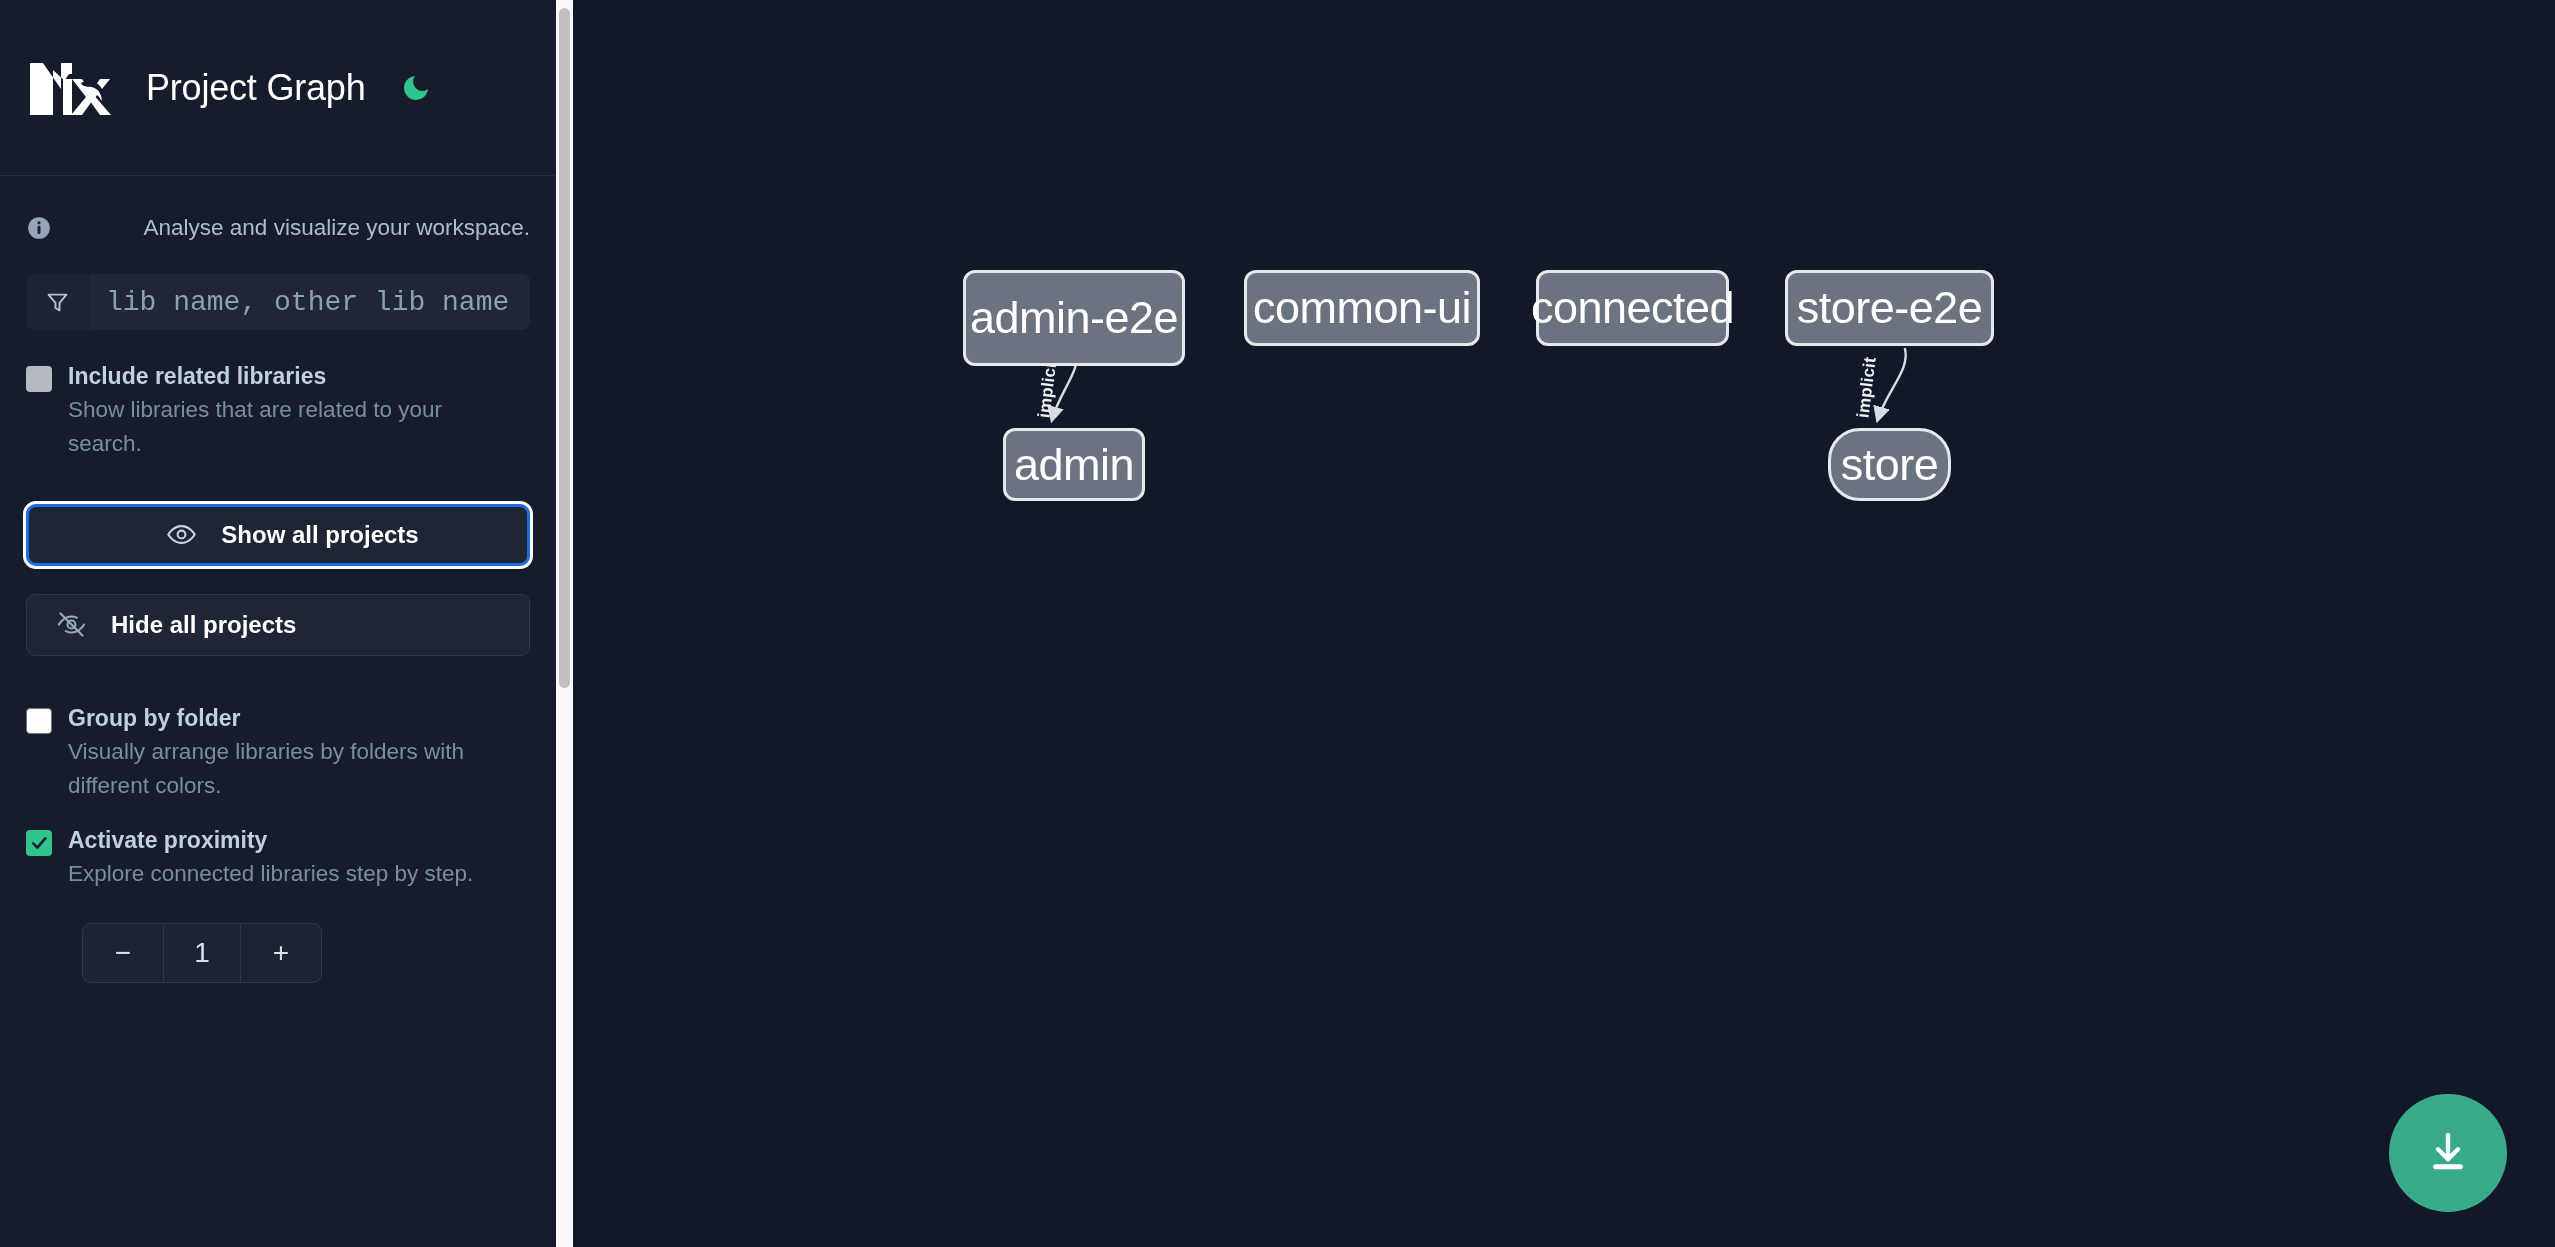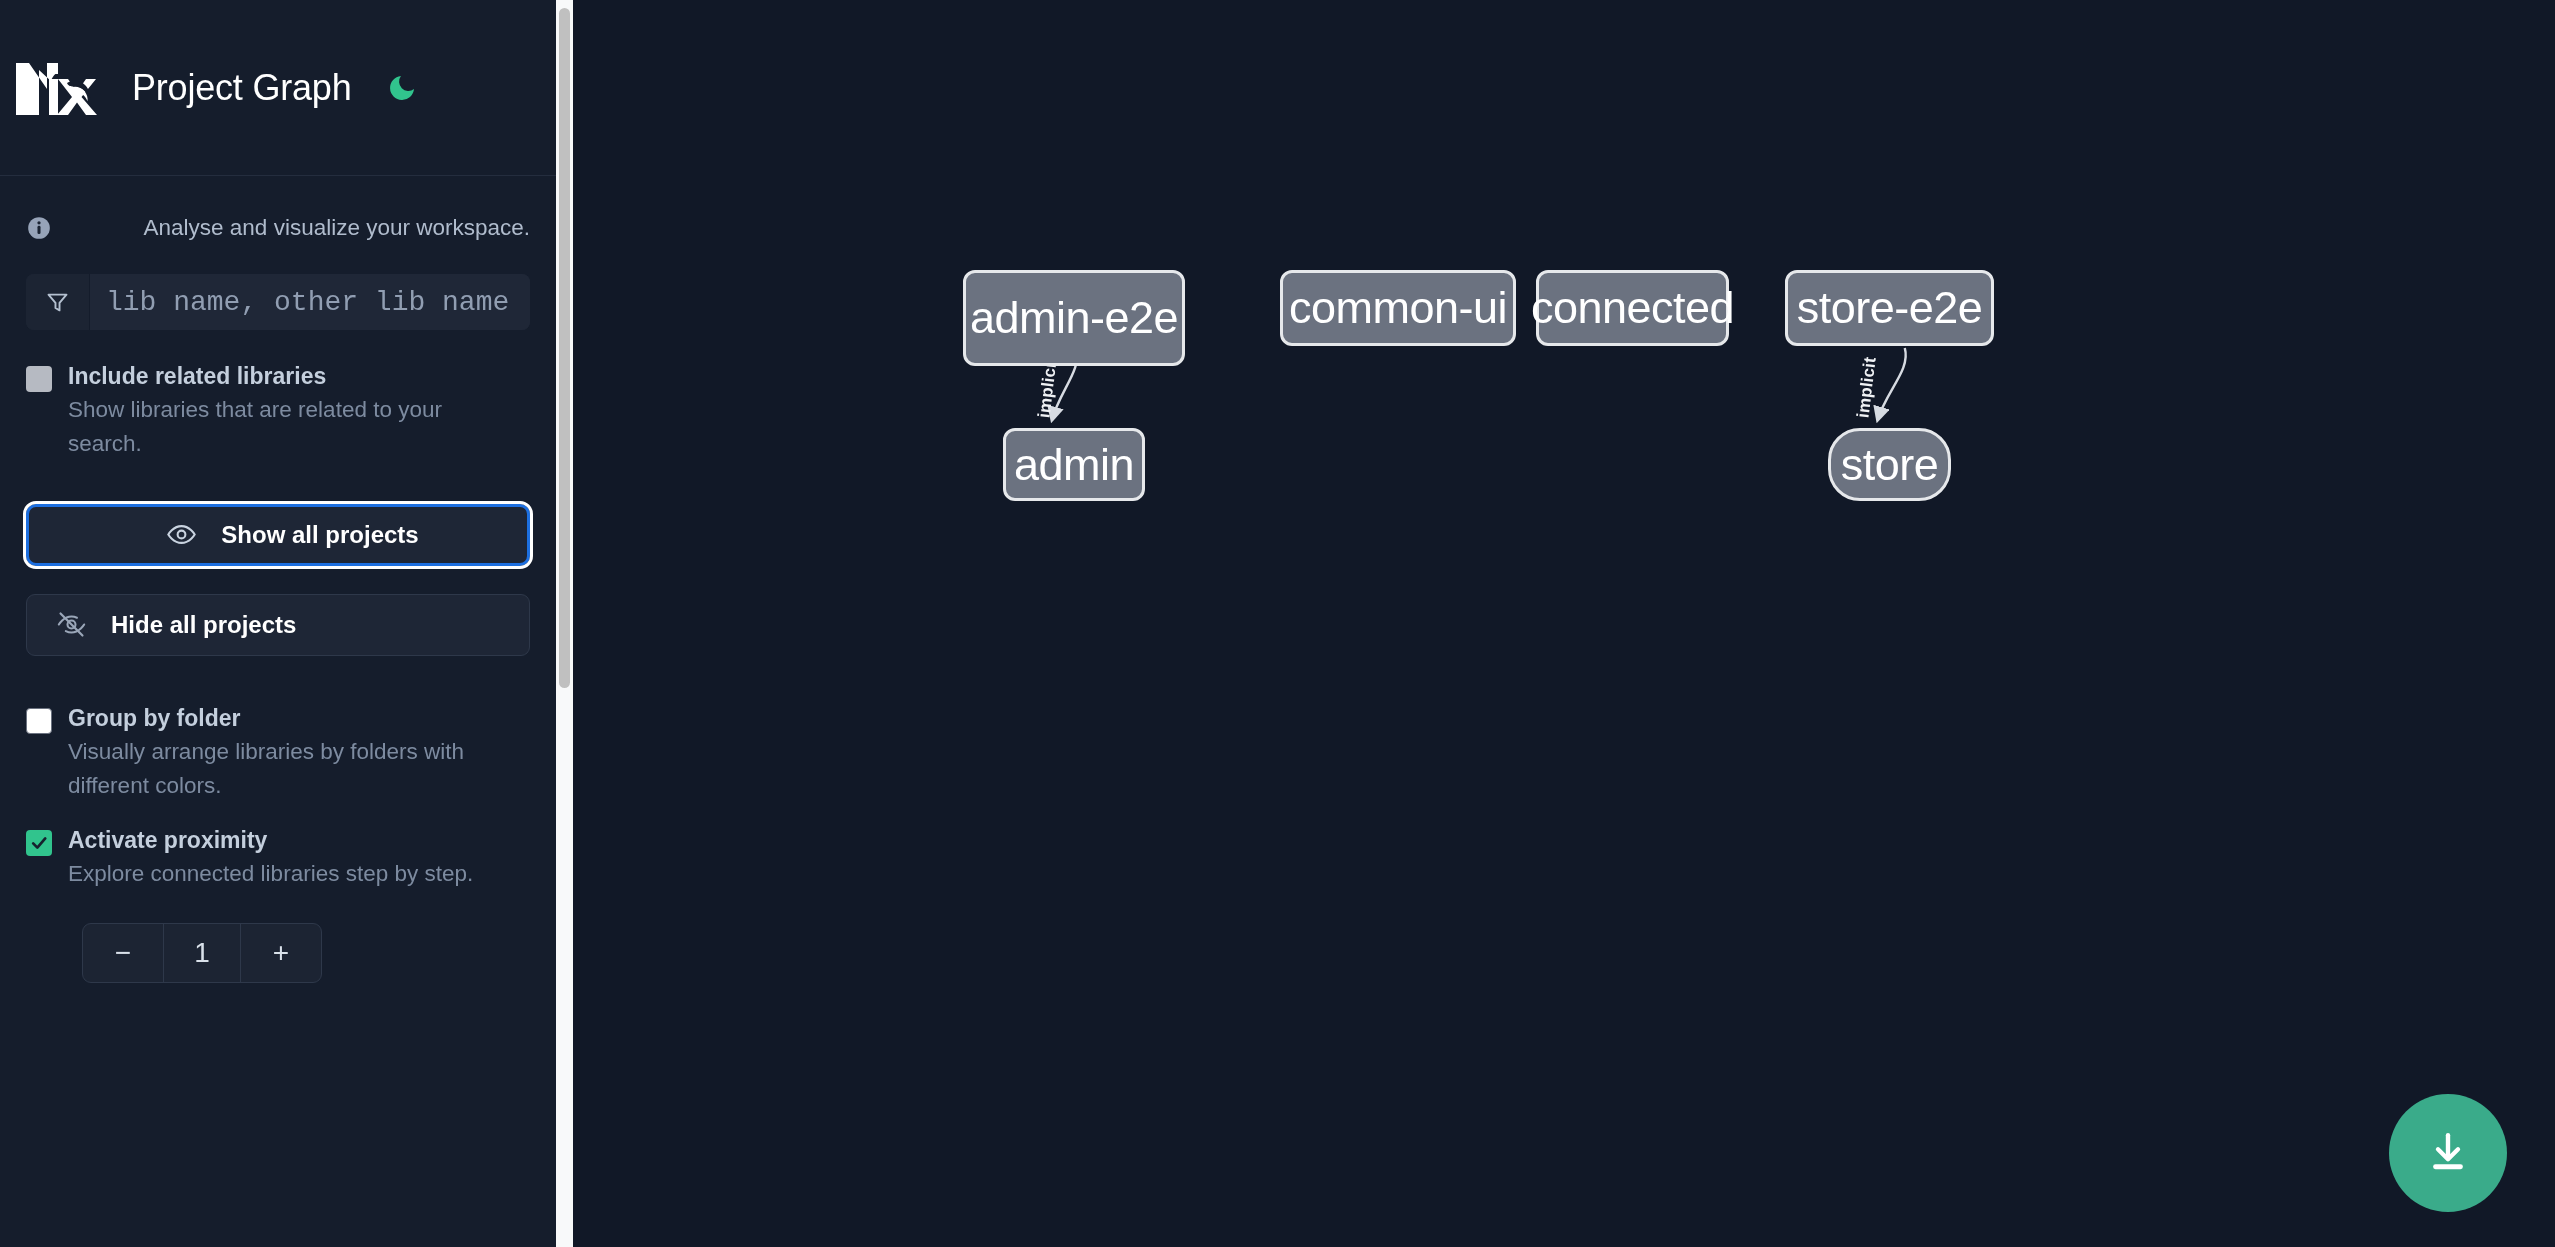--- a/index.html
+++ b/index.html
@@ -27,21 +27,21 @@
     height: 1247px;
     background: #151d2c;
     flex: 0 0 556px;
     overflow: hidden;
   }
 
   .sb-header {
     height: 176px;
     display: flex;
     align-items: center;
-    padding-left: 12px;
+    padding-left: 26px;
     border-bottom: 1px solid #242d3e;
   }
 
   .nx-logo {
     width: 86px;
     height: 62px;
     flex: 0 0 86px;
     display: block;
   }
 
@@ -404,21 +404,21 @@
         </marker>
       </defs>
       <path d="M516 348 C 522 370, 500 390, 492 420" fill="none" stroke="#d7dbe2" stroke-width="2.4" marker-end="url(#arrow)"></path>
       <path d="M1338 348 C 1344 370, 1320 390, 1311 420" fill="none" stroke="#d7dbe2" stroke-width="2.4" marker-end="url(#arrow)"></path>
     </svg>
 
     <div class="edge-label" style="left:462px;top:378px;width:60px;text-align:center;">implicit</div>
     <div class="edge-label" style="left:1281px;top:378px;width:60px;text-align:center;">implicit</div>
 
     <div class="node" style="left:407px;top:270px;width:222px;height:96px;">admin-e2e</div>
-    <div class="node" style="left:724px;top:270px;width:236px;height:76px;">common-ui</div>
+    <div class="node" style="left:688px;top:270px;width:236px;height:76px;">common-ui</div>
     <div class="node" style="left:980px;top:270px;width:193px;height:76px;">connected</div>
     <div class="node" style="left:1229px;top:270px;width:209px;height:76px;">store-e2e</div>
     <div class="node" style="left:447px;top:428px;width:142px;height:73px;">admin</div>
     <div class="node" style="left:1272px;top:428px;width:123px;height:73px;border-radius:32px;">store</div>
 
     <button class="fab">
       <svg viewBox="0 0 24 24" aria-hidden="true">
         <path d="M12 3.5v11" fill="none" stroke="#ffffff" stroke-width="2.1" stroke-linecap="round"></path>
         <path d="M7.2 10.2L12 15l4.8-4.8" fill="none" stroke="#ffffff" stroke-width="2.1" stroke-linecap="round" stroke-linejoin="round"></path>
         <path d="M6 18.6h12" fill="none" stroke="#ffffff" stroke-width="2.3" stroke-linecap="round"></path>

